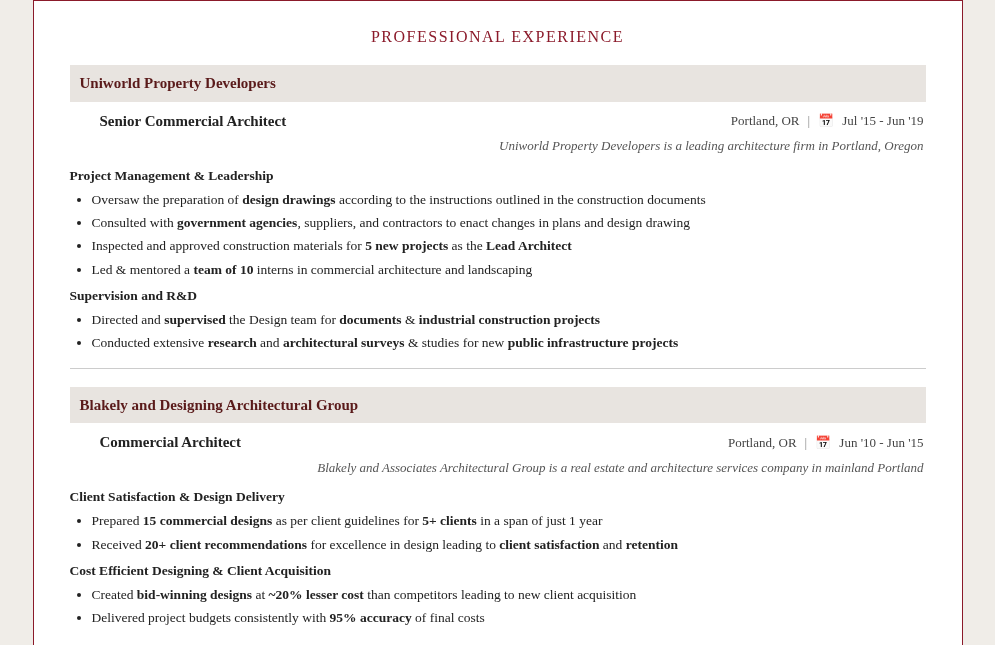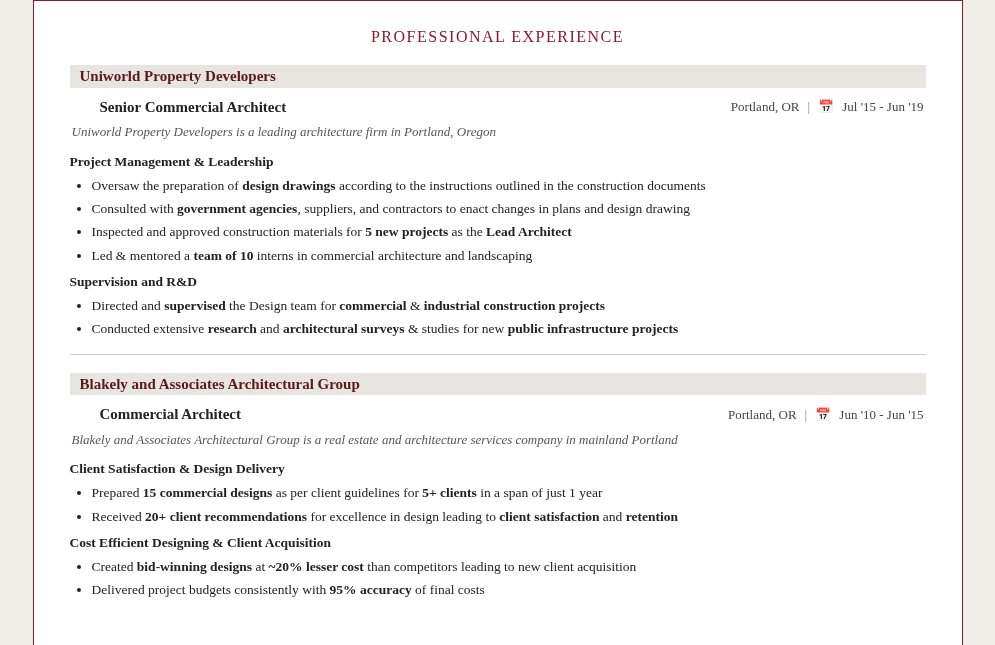--- a/index.html
+++ b/index.html
@@ -29,21 +29,21 @@
       letter-spacing: 1.5px;
       text-transform: uppercase;
       margin-bottom: 16px;
       font-family: Georgia, serif;
     }
     .company-block {
       margin-bottom: 18px;
     }
     .company-header {
       background: #e8e4e0;
-      padding: 0 10px;
+      padding: 7px 10px;
       margin-bottom: 8px;
     }
     .company-name {
       font-size: 15px;
       font-weight: bold;
       color: #5a1a1a;
       font-family: Georgia, serif;
     }
     .job-title-row {
       display: flex;
@@ -74,20 +74,21 @@
       display: inline-block;
       font-size: 13px;
     }
     .company-desc {
       font-style: italic;
       color: #555;
       font-size: 13px;
       margin-bottom: 10px;
       padding: 0 2px;
       font-family: Georgia, serif;
+      text-align: right;
     }
     .subsection-title {
       font-weight: bold;
       font-size: 13.5px;
       color: #222;
       margin-bottom: 4px;
       font-family: Georgia, serif;
     }
     .bullet-list {
       list-style: disc;
@@ -127,27 +128,27 @@
         <p class="company-desc">Uniworld Property Developers is a leading architecture firm in Portland, Oregon</p>
         <p class="subsection-title">Project Management &amp; Leadership</p>
         <ul class="bullet-list">
           <li>Oversaw the preparation of <strong>design drawings</strong> according to the instructions outlined in the construction documents</li>
           <li>Consulted with <strong>government agencies</strong>, suppliers, and contractors to enact changes in plans and design drawing</li>
           <li>Inspected and approved construction materials for <strong>5 new projects</strong> as the <strong>Lead Architect</strong></li>
           <li>Led &amp; mentored a <strong>team of 10</strong> interns in commercial architecture and landscaping</li>
         </ul>
         <p class="subsection-title">Supervision and R&amp;D</p>
         <ul class="bullet-list">
-          <li>Directed and <strong>supervised</strong> the Design team for <strong>commercial</strong> &amp; <strong>industrial construction projects</strong></li>
+          <li>Directed and <strong>supervised</strong> the Design team for <strong>documents</strong> &amp; <strong>industrial construction projects</strong></li>
           <li>Conducted extensive <strong>research</strong> and <strong>architectural surveys</strong> &amp; studies for new <strong>public infrastructure projects</strong></li>
         </ul>
         <hr class="divider">
       </div>
       <div class="company-block">
-        <div class="company-header"><span class="company-name">Blakely and Associates Architectural Group</span></div>
+        <div class="company-header"><span class="company-name">Blakely and Designing Architectural Group</span></div>
         <div class="job-title-row">
           <span class="job-title">Commercial Architect</span>
           <span class="job-meta">
             <span>Portland, OR</span> 
             <span class="sep">|</span> 
             <span class="calendar-icon">📅</span> 
             <span>Jun '10 - Jun '15</span>
           </span>
         </div>
         <p class="company-desc">Blakely and Associates Architectural Group is a real estate and architecture services company in mainland Portland</p>

